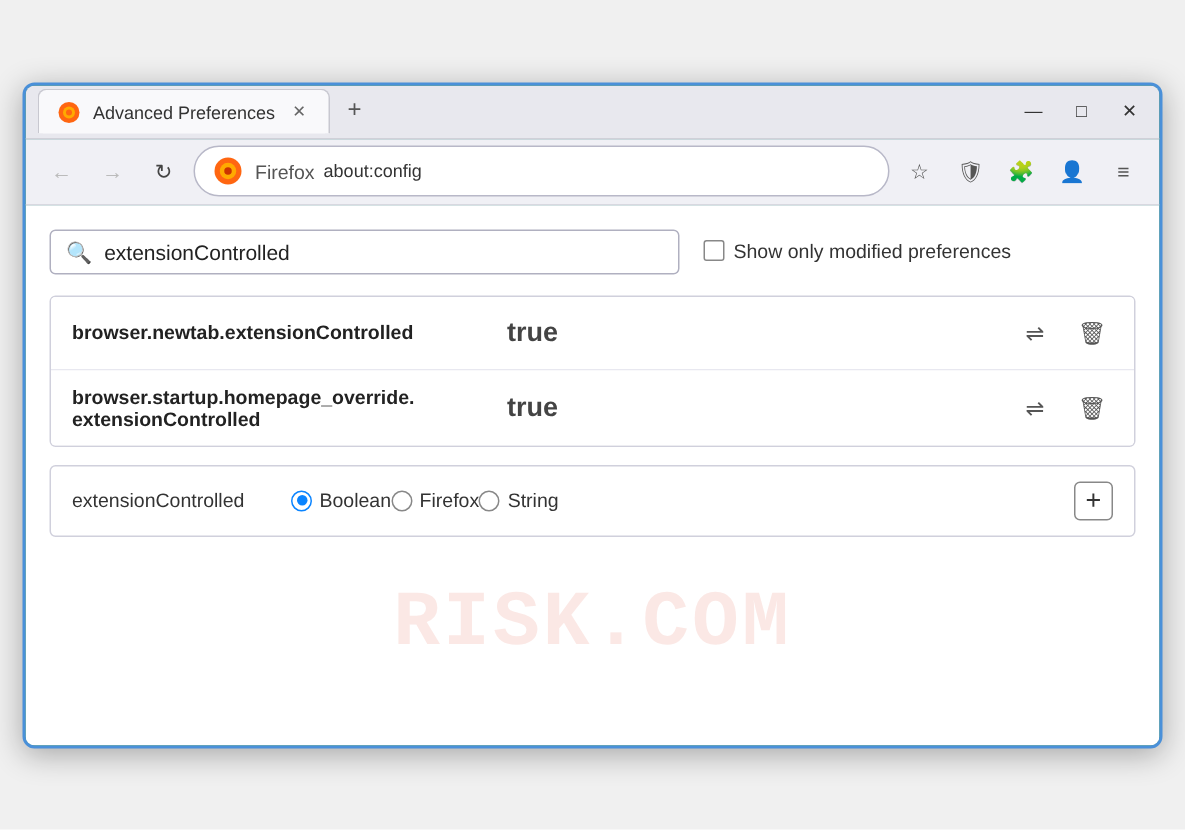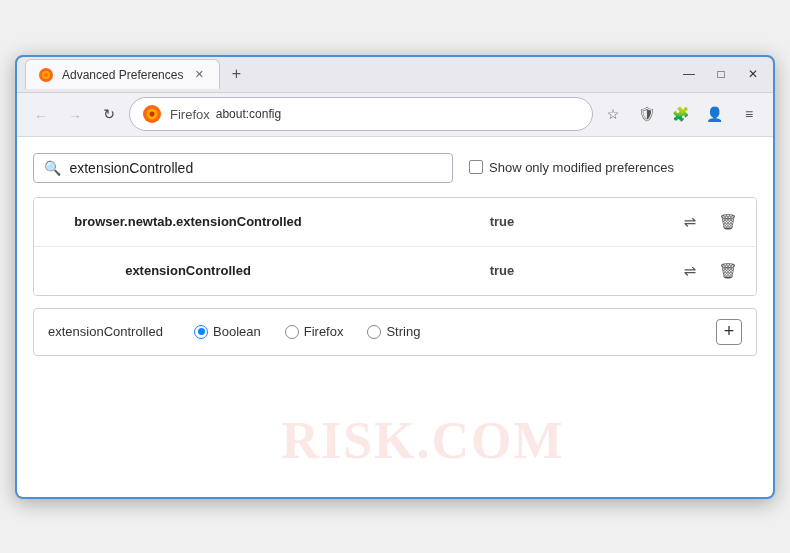--- a/index.html
+++ b/index.html
@@ -150,31 +150,30 @@
     
     .page-content {
       background: #ffffff;
       padding: 16px;
       min-height: 360px;
       position: relative;
     }
     
     .watermark {
       position: absolute;
-      bottom: 27px;
+      bottom: 52px;
       left: 50%;
       transform: translateX(-50%);
       font-size: 52px;
       font-weight: 700;
       color: rgba(230, 100, 80, 0.15);
       letter-spacing: 2px;
       pointer-events: none;
       white-space: nowrap;
-      font-family: Liberation Serif, serif;
-      margin-left: 28px;
+      font-family: Liberation Mono, monospace;
     }
     
     .search-bar-wrapper {
       display: flex;
       align-items: center;
       gap: 16px;
       margin-bottom: 14px;
     }
     .search-input-box {
       display: flex;
@@ -210,39 +209,38 @@
       border: 1.5px solid #888;
       background: white;
       border-radius: 2px;
     }
     
     .results-table {
       border: 1px solid #d0d0dc;
       border-radius: 4px;
       overflow: hidden;
       margin-bottom: 12px;
-      text-align: center;
     }
     .result-row {
       display: flex;
       align-items: center;
       padding: 10px 14px;
       border-bottom: 1px solid #e8e8f0;
       background: white;
       gap: 10px;
     }
     .result-row:last-child { border-bottom: none; }
     .pref-name {
       font-size: 13px;
       font-weight: 600;
       color: #222;
       min-width: 280px;
     }
     .pref-value {
-      font-size: 13px;
+      font-size: 18px;
       font-weight: 600;
       color: #444;
       flex: 1;
     }
     .row-actions {
       display: flex;
       gap: 10px;
       align-items: center;
     }
     .action-btn {
@@ -267,21 +265,21 @@
       gap: 16px;
     }
     .add-pref-name {
       font-size: 13px;
       color: #333;
       min-width: 130px;
     }
     .radio-group {
       display: flex;
       align-items: flex-end;
-      gap: 24px;
+      gap: 0;
       flex: 1;
     }
     .radio-item {
       display: flex;
       align-items: center;
       gap: 5px;
       font-size: 13px;
       color: #333;
       cursor: pointer;
     }
@@ -401,20 +399,21 @@
             <span style="font-size:15px;">⇌</span>
           </div>
           <div class="action-btn" title="Delete">
             <span style="font-size:15px;">🗑</span>
           </div>
         </div>
       </div>
 
       <div class="result-row">
         <div style="min-width:280px;">
+          <div class="pref-name">browser.startup.homepage_override.</div>
           <div class="pref-name">extensionControlled</div>
         </div>
         <span class="pref-value">true</span>
         <div class="row-actions">
           <div class="action-btn" title="Toggle">
             <span style="font-size:15px;">⇌</span>
           </div>
           <div class="action-btn" title="Delete">
             <span style="font-size:15px;">🗑</span>
           </div>

